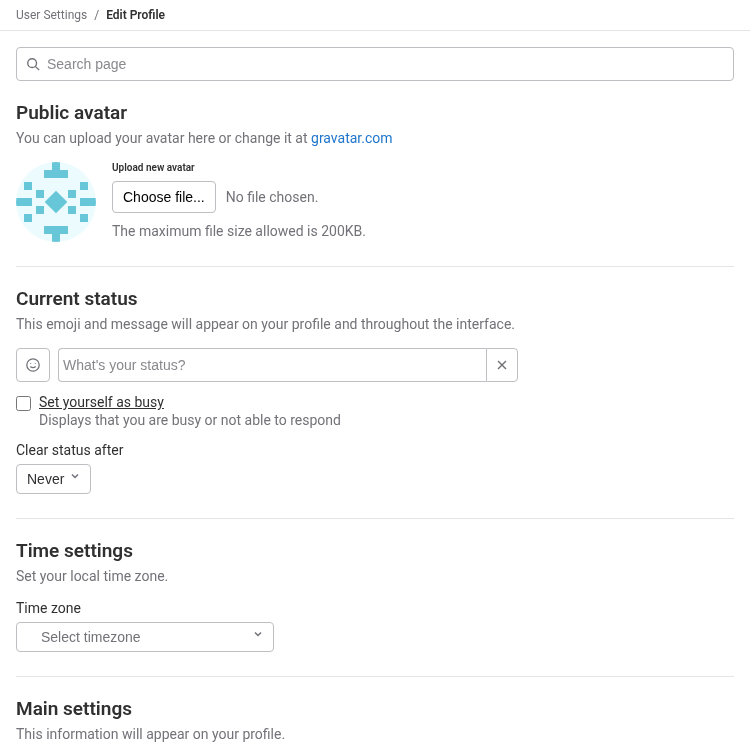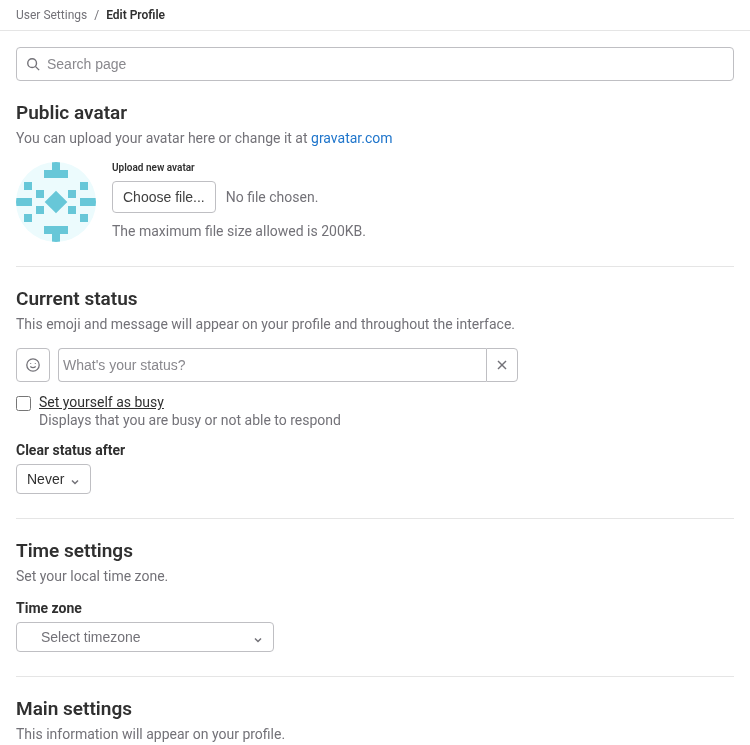--- a/index.html
+++ b/index.html
@@ -58,21 +58,21 @@
     .avatar-controls { flex: 1; }
     .upload-label { font-weight: 600; font-size: 10px; margin-bottom: 8px; }
     .file-row { display: flex; align-items: center; gap: 10px; margin-bottom: 10px; }
     .btn {
       display: inline-block;
       padding: 6px 10px;
       border: 1px solid #bfbfc3;
       border-radius: 4px;
       background: #fff;
       font-size: 14px;
-      color: #404040;
+      color: #000000;
       cursor: pointer;
       line-height: 1.3;
     }
     .file-status { color: #737278; font-size: 14px; }
     .help-text { color: #737278; font-size: 14px; }
     hr.divider { border: none; border-top: 1px solid #e5e5e5; margin: 24px 0 20px; }
     .status-input-row { display: flex; gap: 0; margin-bottom: 12px; }
     .emoji-btn {
       width: 34px; height: 34px;
       border: 1px solid #bfbfc3;
@@ -99,23 +99,23 @@
       border-radius: 0 4px 4px 0;
       background: #fff;
       display: flex; align-items: center; justify-content: center;
       cursor: pointer;
       color: #737278;
     }
     .checkbox-row { display: flex; align-items: flex-start; gap: 8px; margin-bottom: 14px; }
     .checkbox-row input[type=checkbox] { margin-top: 2px; width: 15px; height: 15px; cursor: pointer; }
     .checkbox-row .cb-label { font-size: 14px; color: #303030; text-decoration: underline; }
     .checkbox-row .cb-help { font-size: 14px; color: #737278; margin-top: 2px; }
-    .field-label { font-weight: 700; font-size: 14px; margin-bottom: 6px; display: block; }
+    .field-label { font-weight: 400; font-size: 14px; margin-bottom: 6px; display: block; }
     .select-btn {
-      display: inline-flex; align-items: flex-end; gap: 6px;
+      display: inline-flex; align-items: flex-start; gap: 6px;
       padding: 6px 10px;
       border: 1px solid #bfbfc3;
       border-radius: 4px;
       background: #fff;
       font-size: 14px;
       color: #303030;
       cursor: pointer;
     }
     .select-full { width: 258px; justify-content: space-between; padding-left: 24px; }
     .chevron { color: #737278; }

